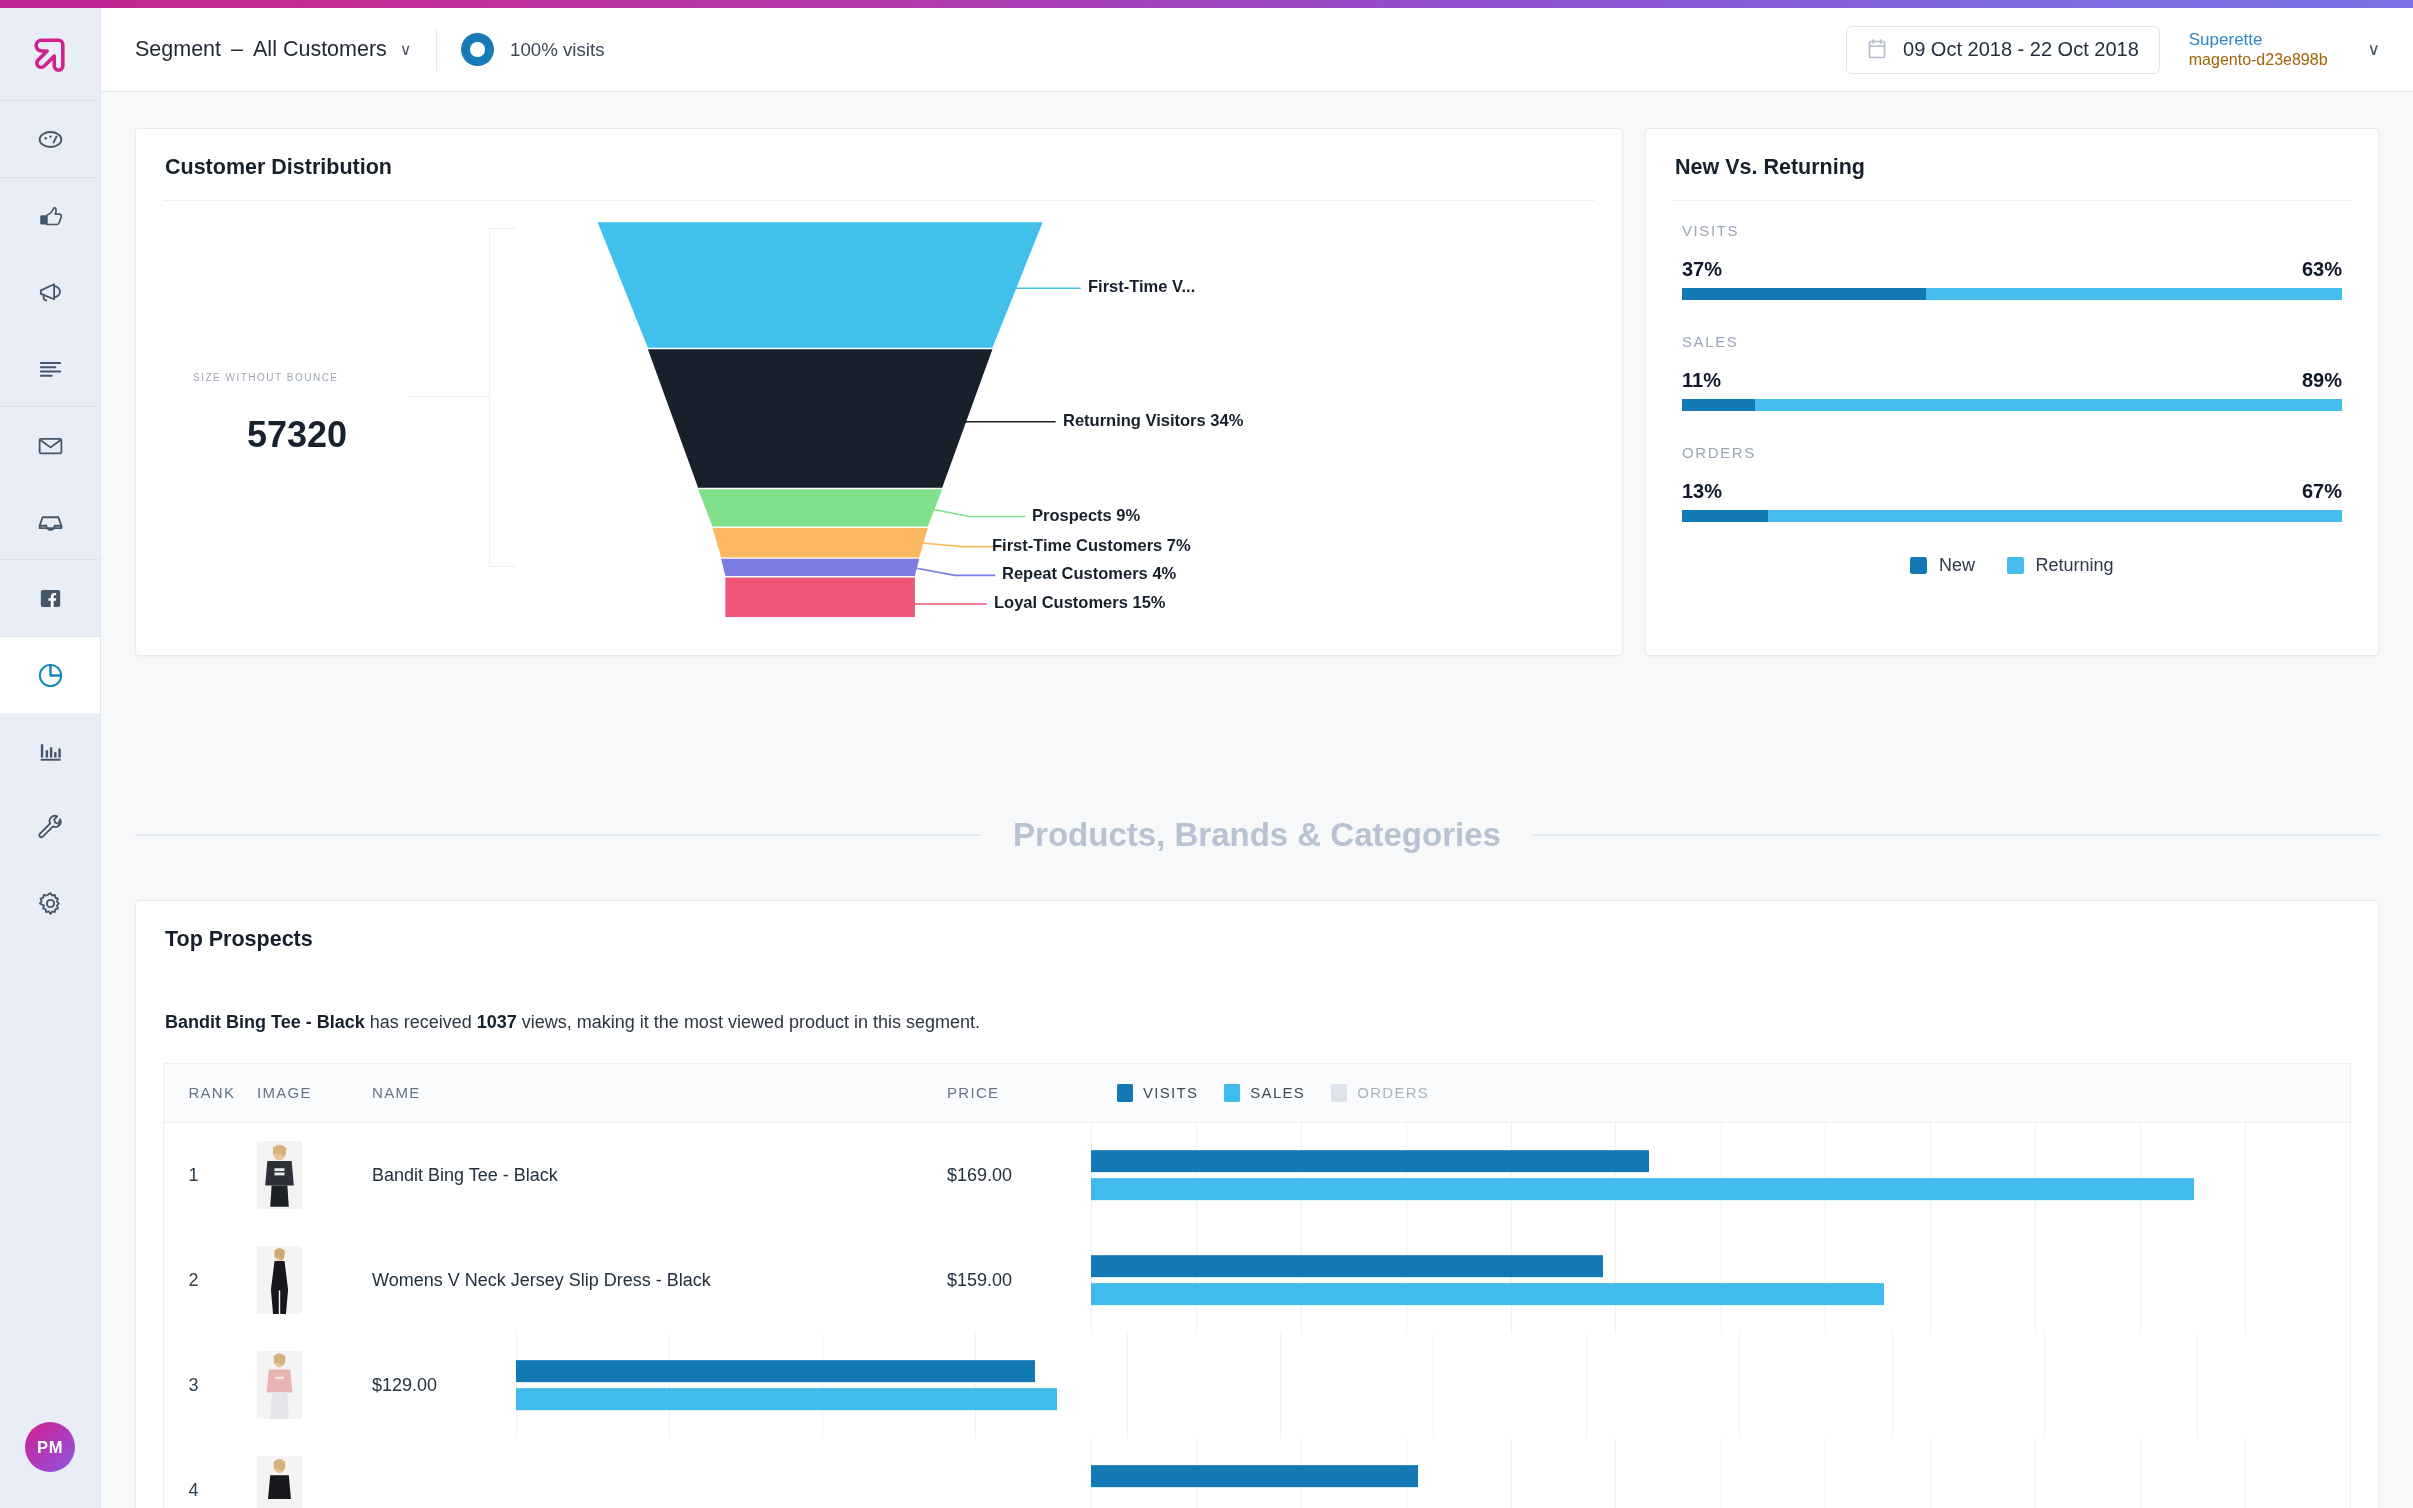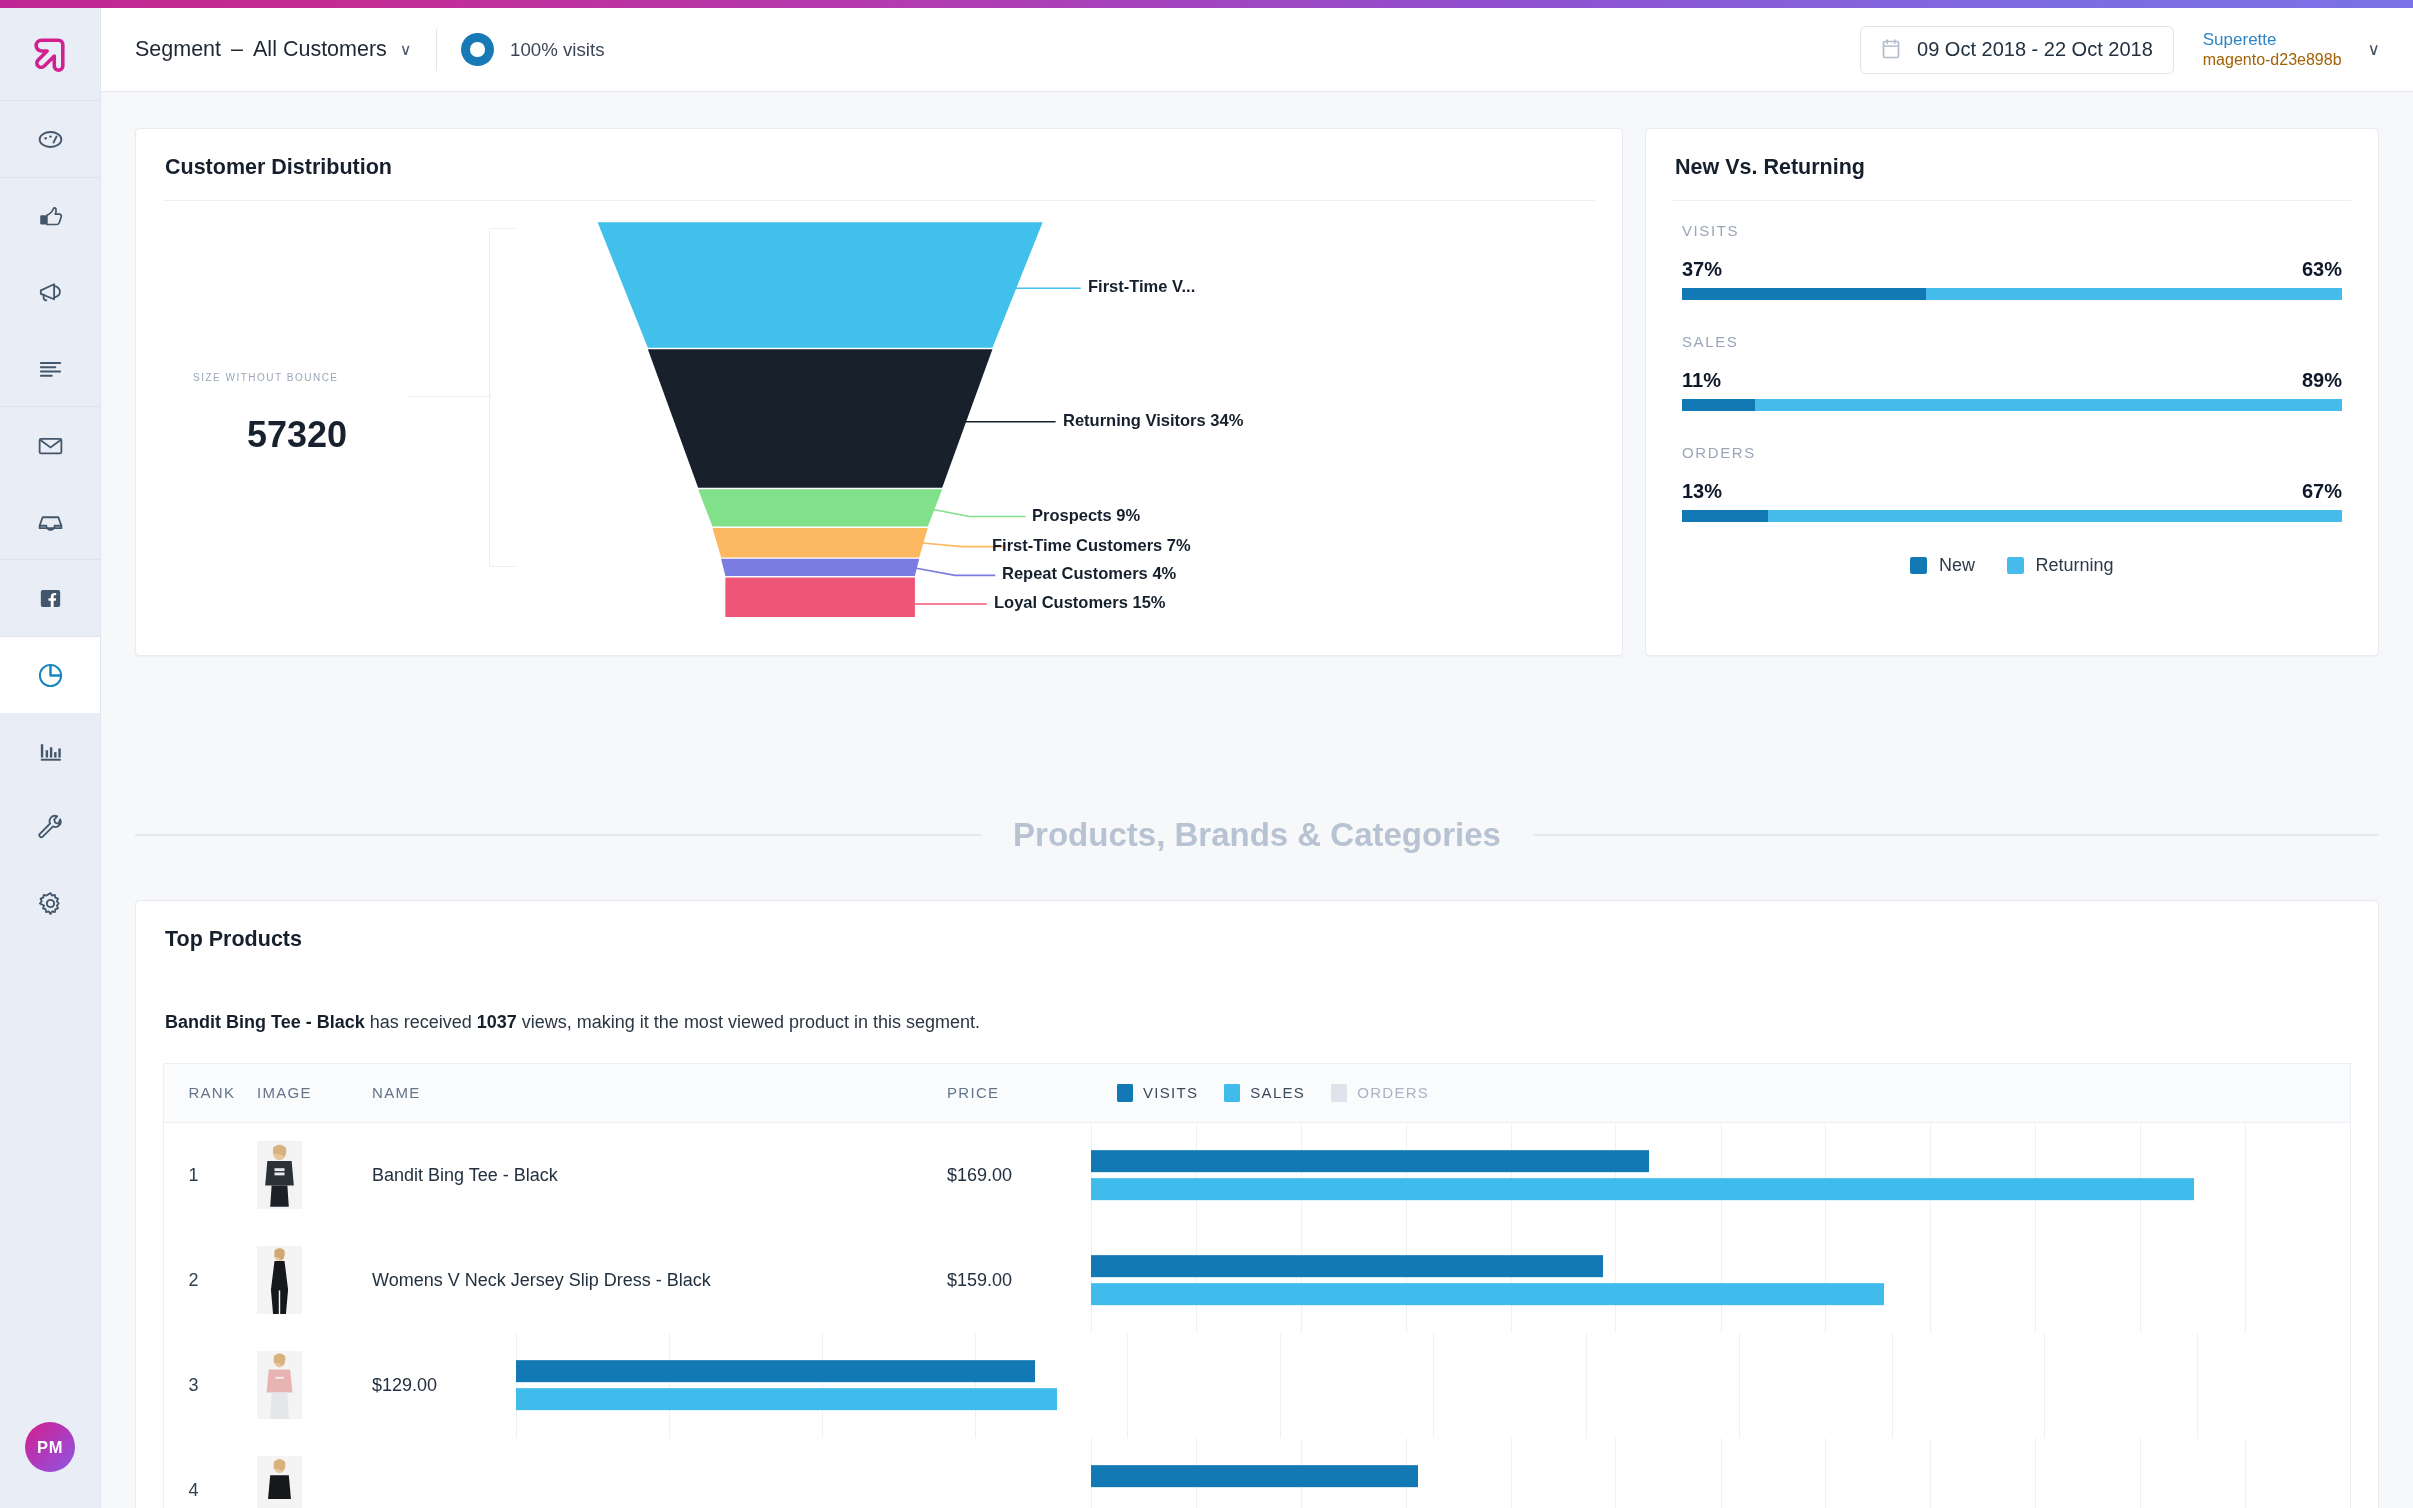--- a/index.html
+++ b/index.html
@@ -61,21 +61,21 @@
   .donut::after { content:""; width: 14.4px; height: 14.4px; border-radius:50%; background:#fff; display:block; }
   .visits-pct { font-size: 18.7px; color: #3c4656; margin-left: 16px; }
 
   .topbar-right { margin-left: auto; display: flex; align-items: center; padding-right: 34px; }
   .daterange {
     display: flex; align-items: center; gap: 16px;
     border: 0.7px solid #dfe3ec; border-radius: 5.7px;
     padding: 11.5px 20px; background: #fff; cursor: pointer;
   }
   .daterange .dtext { font-size: 20px; color: #22303f; }
-  .account { display:flex; align-items:center; gap: 26px; margin-left: 29px; }
+  .account { display:flex; align-items:center; gap: 40px; margin-left: 29px; }
   .account-name { font-size: 17px; color: #2f86c4; line-height: 1.25; }
   .account-sub { font-size: 16px; color: #a16207; line-height: 1.25; }
   .account-caret { font-size: 17px; color: #41505f; }
 
   
   .main {
     position: absolute; top: 92px; left: 101px; width: 2313px; height: 1416px;
     background: #f7f8fa; overflow: hidden;
   }
 
@@ -401,21 +401,21 @@
     </div>
   </div>
 
   <div class="section-div">
     <div class="section-line"></div>
     <div class="section-title">Products, Brands &amp; Categories</div>
     <div class="section-line"></div>
   </div>
 
   <div class="card" id="tp-card">
-    <div class="card-title">Top Products</div>
+    <div class="card-title">Top Prospects</div>
     <div class="tp-sentence">
       <b>Bandit Bing Tee - Black</b><span> has received </span><b>1037</b><span> views, making it the most viewed product in this segment.</span>
     </div>
 
     <div class="tbl">
       <div class="thead">
         <div class="th c-rank">RANK</div>
         <div class="th c-img">IMAGE</div>
         <div class="th c-name">NAME</div>
         <div class="th c-price">PRICE</div>

